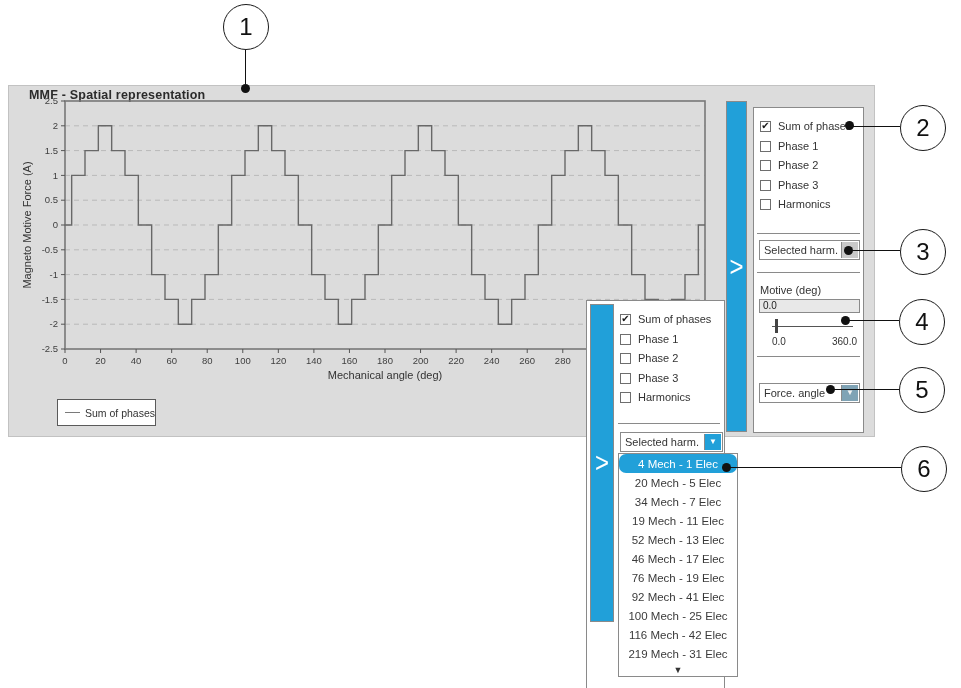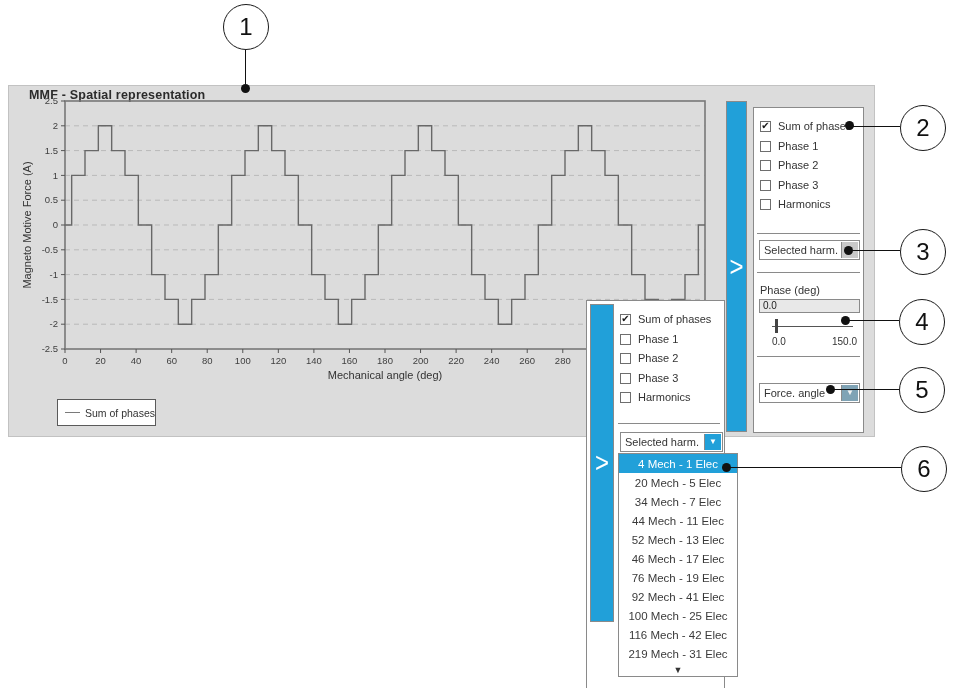--- a/index.html
+++ b/index.html
@@ -78,21 +78,21 @@
   
   .ddlist {
     position:absolute; left:618px; top:453px; width:120px; height:224px;
     background:#fff; border:1.5px solid #8a8a8a; z-index:6;
     display:flex; flex-direction:column;
   }
   .ddlist .item {
     height:19px; flex:0 0 auto; display:flex; align-items:center; justify-content:center;
     font-size:11.5px; color:#3a3a3a; white-space:nowrap; cursor:default;
   }
-  .ddlist .item.selected { background:#21a0d9; color:#ffffff; }
+  .ddlist .item.selected { background:#21a0d9; color:#ffffff;border-radius:7px; }
   .ddlist .scrollarrow {
     flex:1; display:flex; align-items:center; justify-content:center;
     font-size:9px; color:#333;
   }
 
   
   .frag { position:absolute; background:#d8d8d8; border:1px solid #9a9a9a; z-index:4; }
   .frag.blue { background:#21a0d9; border-color:#8a8a8a; }
 
   
@@ -226,30 +226,30 @@
 
       <div class="dropdown" style="top:132px; left:5px; width:101px;">
         <span class="ddtext">Selected harm.</span>
         <span class="ddbtn">
             <span class="arr">▼</span>
           </span>
       </div>
 
       <div class="divider" style="top:164px; left:3px; right:3px;"></div>
 
-      <div class="fieldlabel" style="top:176px;">Phase (deg)</div>
+      <div class="fieldlabel" style="top:176px;">Motive (deg)</div>
       <div class="textinput" style="top:191px;">0.0</div>
 
       <div class="slider" style="top:210px;">
         <span class="track"></span>
         <span class="handle"></span>
       </div>
       <div class="scalerow" style="top:228px;">
         <span class="min">0.0</span>
-        <span class="max">150.0</span>
+        <span class="max">360.0</span>
       </div>
 
       <div class="divider" style="top:248px; left:3px; right:3px;"></div>
 
       <div class="fieldlabel" style="top:275px;">X-axis</div>
       <div class="dropdown" style="top:275px; left:5px; width:101px;">
         <span class="ddtext">Force. angle</span>
         <span class="ddbtn steel">
             <span class="arr">▼</span>
           </span>
@@ -293,21 +293,21 @@
       <span class="ddbtn blue">
           <span class="arr">▼</span>
         </span>
     </div>
   </div>
 
   <div class="ddlist" id="harmonics-list">
       <div class="item selected">4 Mech - 1 Elec</div>
       <div class="item">20 Mech - 5 Elec</div>
       <div class="item">34 Mech - 7 Elec</div>
-      <div class="item">44 Mech - 11 Elec</div>
+      <div class="item">19 Mech - 11 Elec</div>
       <div class="item">52 Mech - 13 Elec</div>
       <div class="item">46 Mech - 17 Elec</div>
       <div class="item">76 Mech - 19 Elec</div>
       <div class="item">92 Mech - 41 Elec</div>
       <div class="item">100 Mech - 25 Elec</div>
       <div class="item">116 Mech - 42 Elec</div>
       <div class="item">219 Mech - 31 Elec</div>
       <div class="scrollarrow">▼</div>
     </div>
 

